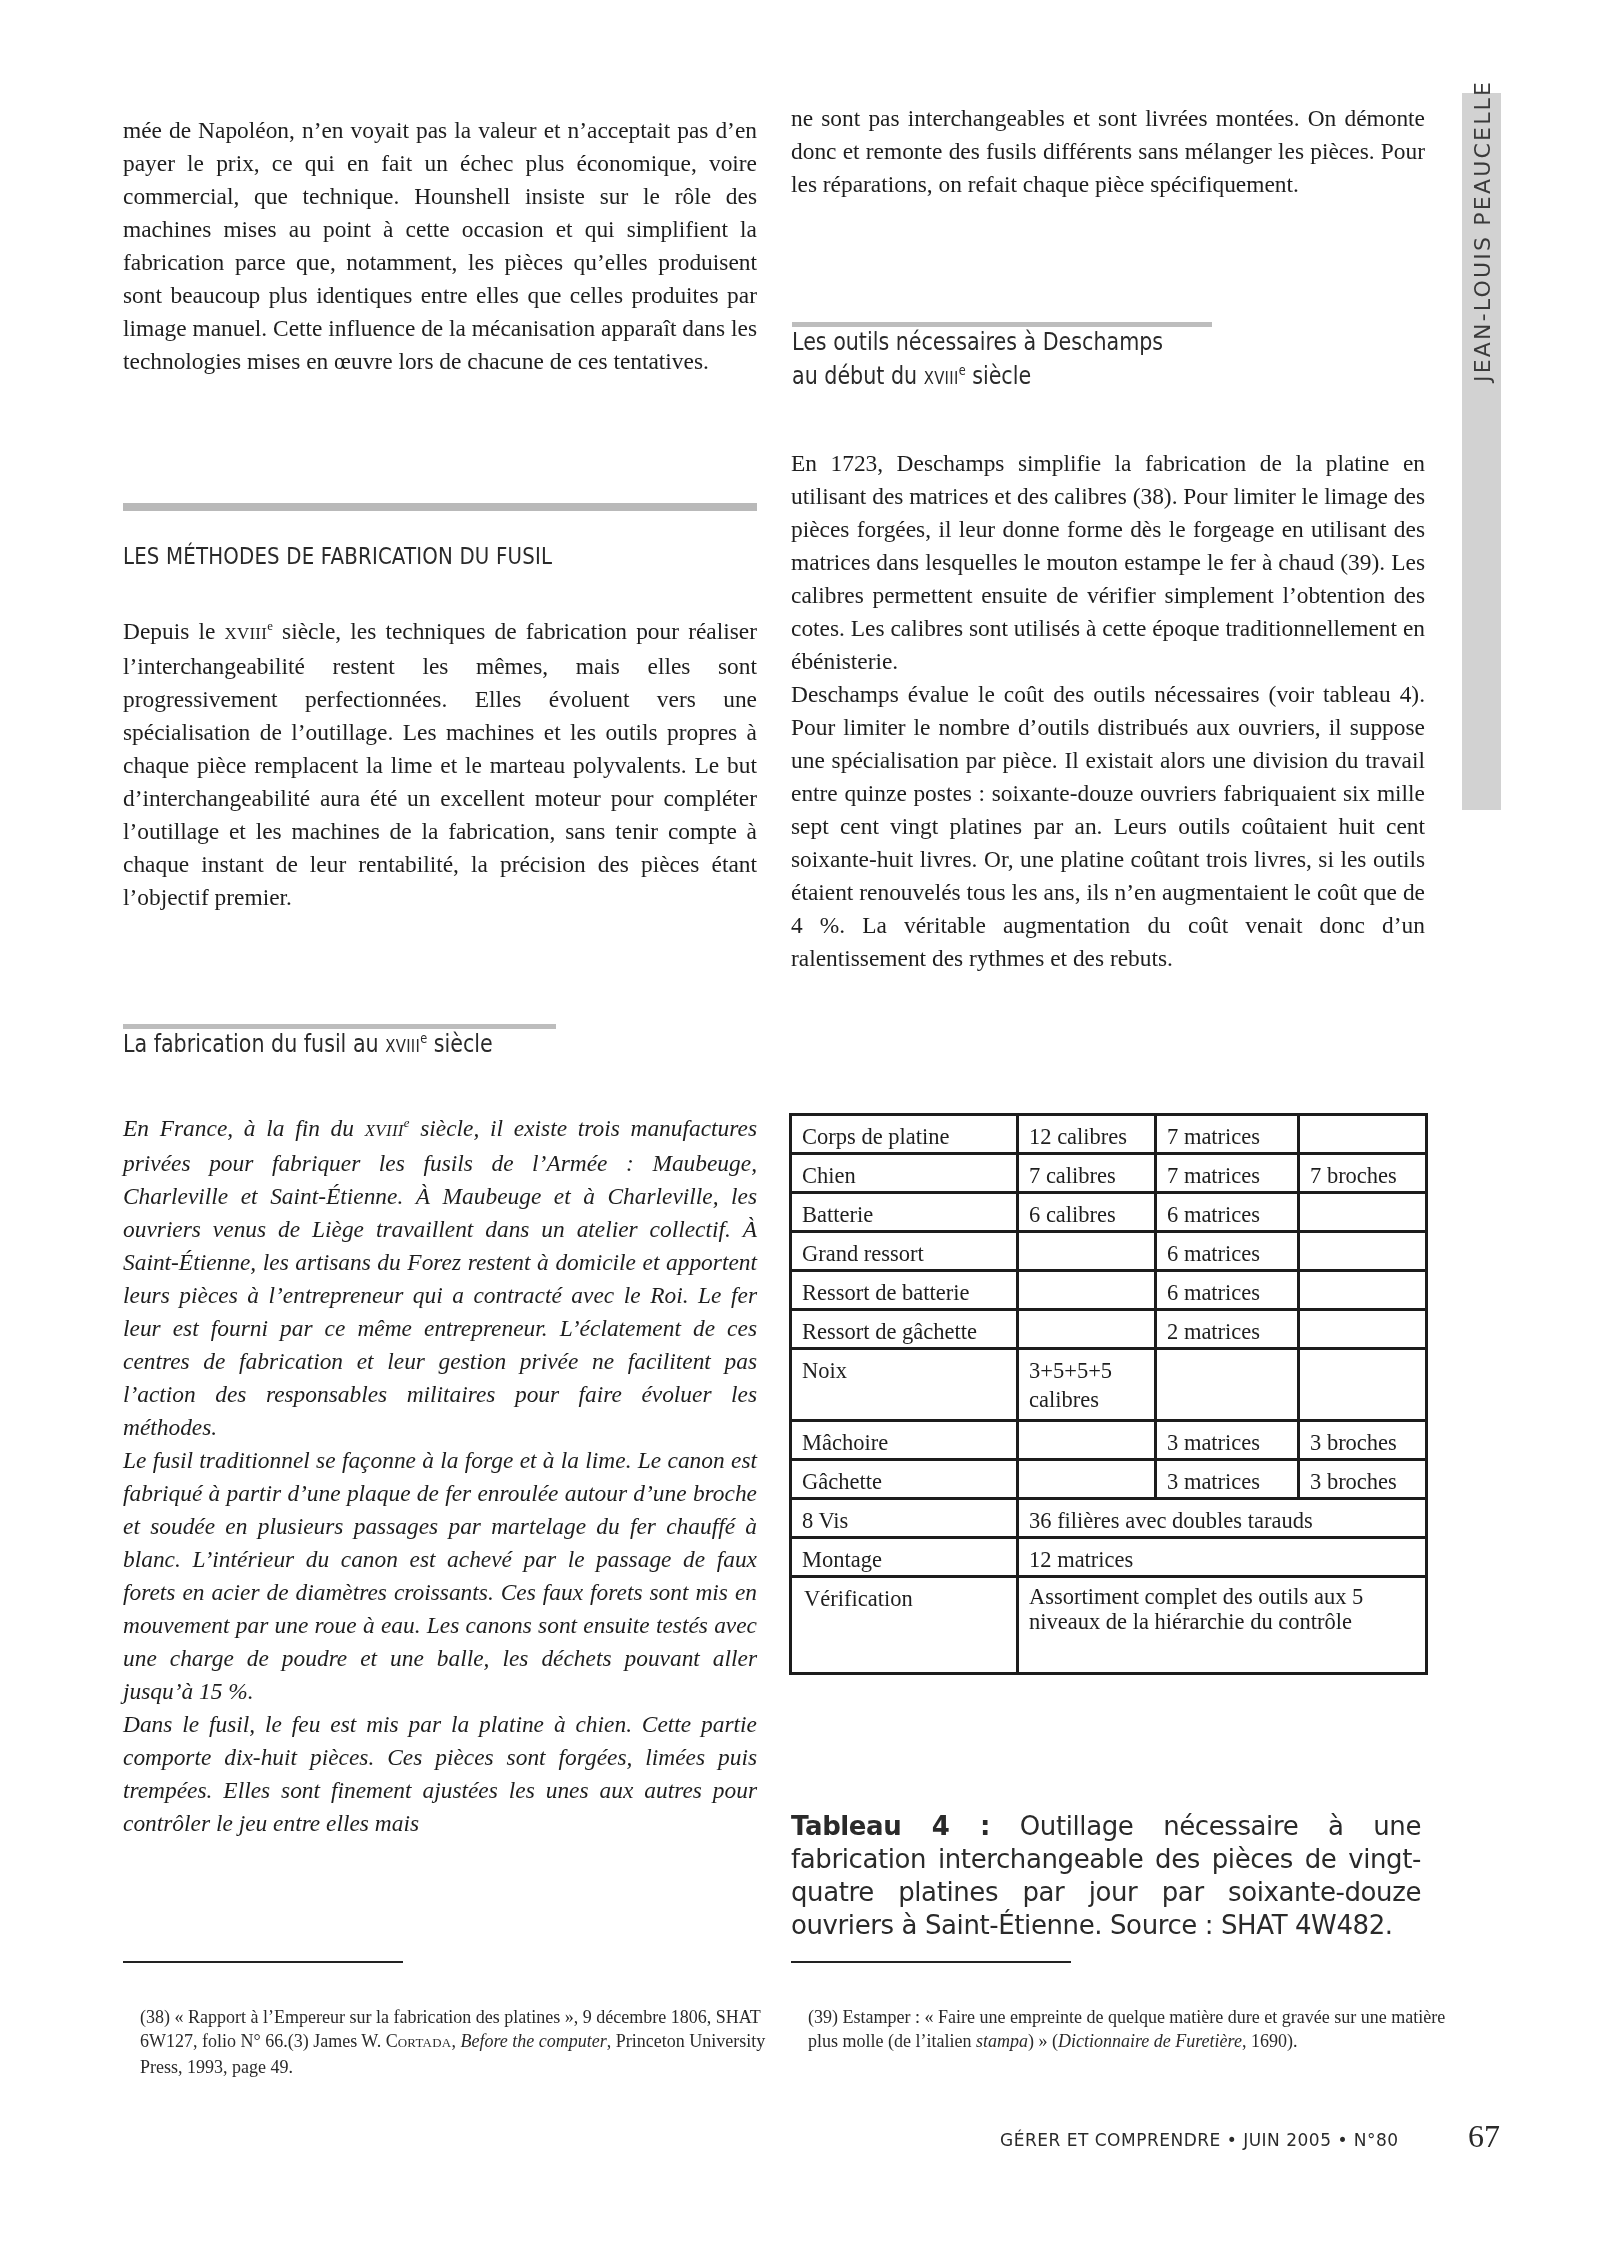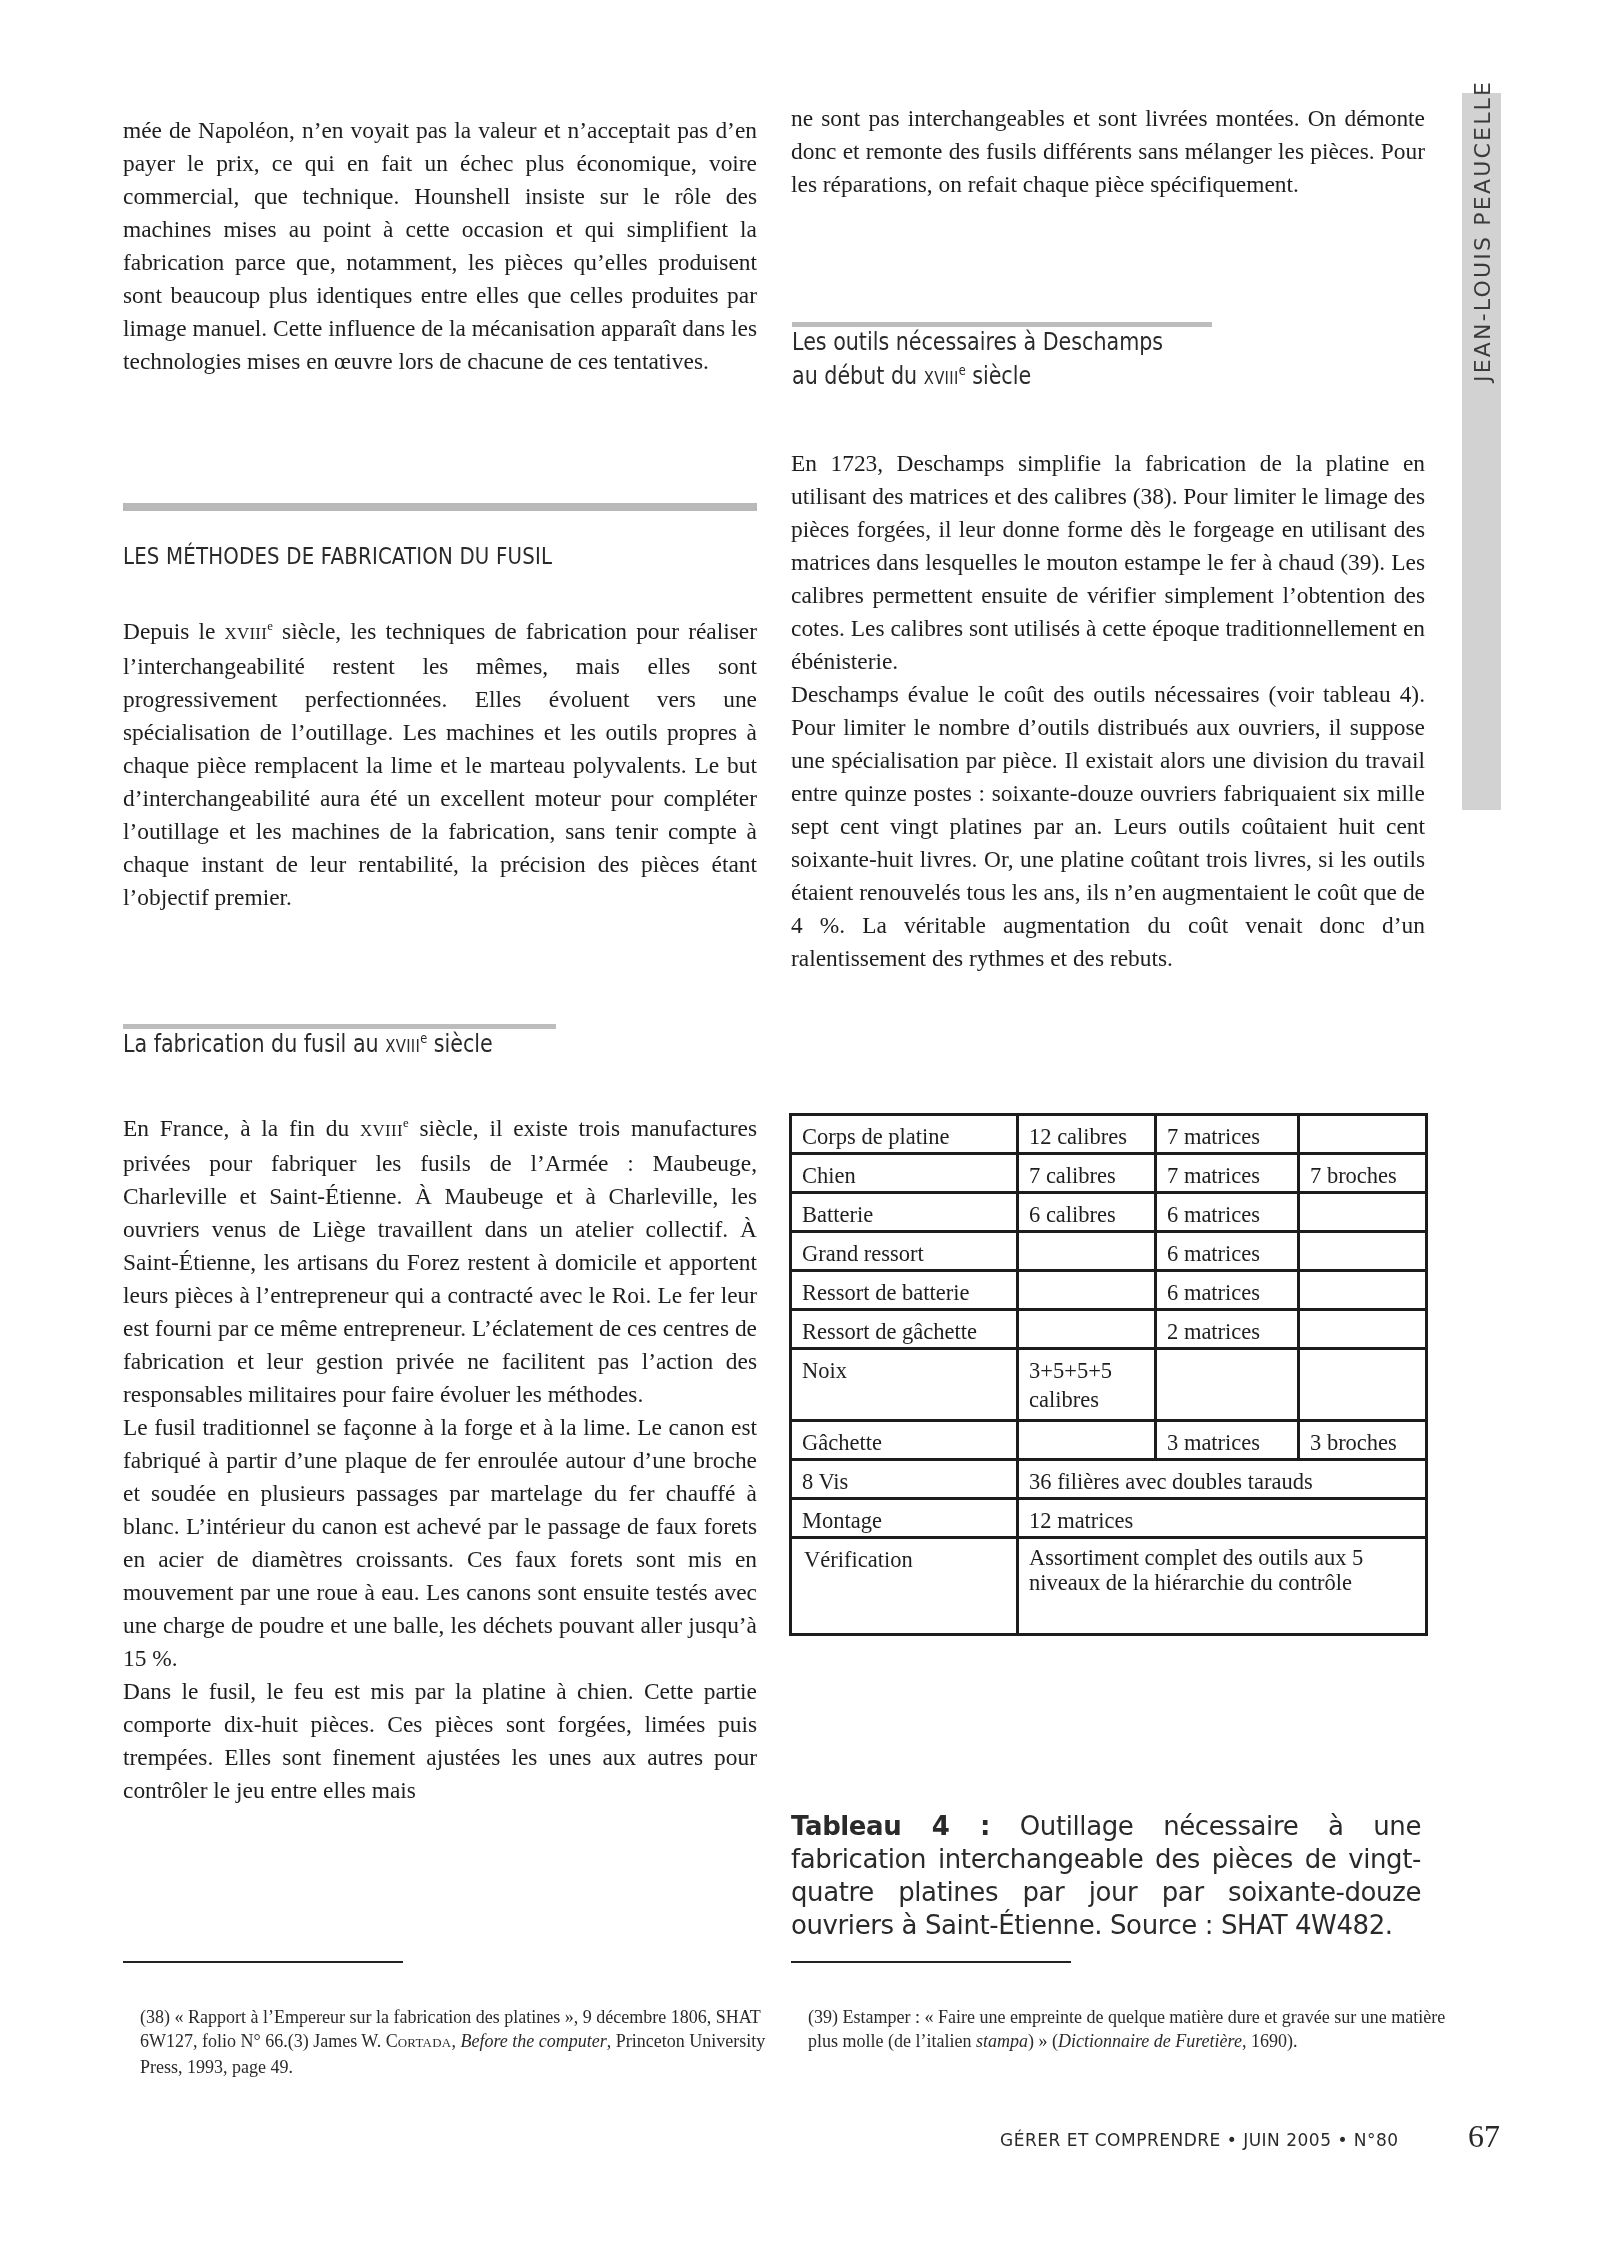--- a/index.html
+++ b/index.html
@@ -50,21 +50,21 @@
 <div class="rule-major" style="left:123px; top:503px; width:634px;"></div>
 <h2 class="h-major" style="left:123px; top:543px;">LES MÉTHODES DE FABRICATION DU FUSIL</h2>
 
 <div class="col body-text" style="left:123px; top:615px;">
   <p><span>Depuis le </span><span class="sc">XVIII</span><span class="sup">e</span><span> siècle, les techniques de fabrication pour réaliser l’interchangeabilité restent les mêmes, mais elles sont progressivement perfectionnées. Elles évoluent vers une spécialisation de l’outillage. Les machines et les outils propres à chaque pièce remplacent la lime et le marteau polyvalents. Le but d’interchangeabilité aura été un excellent moteur pour compléter l’outillage et les machines de la fabrication, sans tenir compte à chaque instant de leur rentabilité, la précision des pièces étant l’objectif premier.</span></p>
 </div>
 
 <div class="rule-minor" style="left:123px; top:1024px; width:433px;"></div>
 <h3 class="h-minor" style="left:123px; top:1027px;"><span>La fabrication du fusil au </span><span class="sc">XVIII</span><span class="sup">e</span><span> siècle</span></h3>
 
-<div class="col body-text" style="left:123px; top:1112px;">
+<div class="col body-text" style="left:123px; top:1112px;font-style:italic;">
   <p><span>En France, à la fin du </span><span class="sc">XVIII</span><span class="sup">e</span><span> siècle, il existe trois manufactures privées pour fabriquer les fusils de l’Armée : Maubeuge, Charleville et Saint-Étienne. À Maubeuge et à Charleville, les ouvriers venus de Liège travaillent dans un atelier collectif. À Saint-Étienne, les artisans du Forez restent à domicile et apportent leurs pièces à l’entrepreneur qui a contracté avec le Roi. Le fer leur est fourni par ce même entrepreneur. L’éclatement de ces centres de fabrication et leur gestion privée ne facilitent pas l’action des responsables militaires pour faire évoluer les méthodes.</span></p>
   <p>Le fusil traditionnel se façonne à la forge et à la lime. Le canon est fabriqué à partir d’une plaque de fer enroulée autour d’une broche et soudée en plusieurs passages par martelage du fer chauffé à blanc. L’intérieur du canon est achevé par le passage de faux forets en acier de diamètres croissants. Ces faux forets sont mis en mouvement par une roue à eau. Les canons sont ensuite testés avec une charge de poudre et une balle, les déchets pouvant aller jusqu’à 15 %.</p>
   <p>Dans le fusil, le feu est mis par la platine à chien. Cette partie comporte dix-huit pièces. Ces pièces sont forgées, limées puis trempées. Elles sont finement ajustées les unes aux autres pour contrôler le jeu entre elles mais</p>
 </div>
 
 <div class="fn-rule" style="left:123px; top:1961px;"></div>
 <p class="footnote" style="left:123px; top:1988px;"><span>(38) « Rapport à l’Empereur sur la fabrication des platines », 9 décembre 1806, SHAT 6W127, folio N° 66.(3) James W. C</span><span class="sc">ORTADA</span><span>, </span><i>Before the computer</i><span>, Princeton University Press, 1993, page 49.</span></p>
 
 <div class="col body-text" style="left:791px; top:102px;">
   <p>ne sont pas interchangeables et sont livrées montées. On démonte donc et remonte des fusils différents sans mélanger les pièces. Pour les réparations, on refait chaque pièce spécifiquement.</p>
@@ -116,20 +116,26 @@
         <td class="c2">2 matrices</td>
         <td></td>
       </tr>
     <tr style="height:72px;">
         <td class="c0" style="height:72px;">Noix</td>
         <td class="c1" style="height:72px;">3+5+5+5 calibres</td>
         <td class="c2"></td>
         <td></td>
       </tr>
     <tr>
+        <td class="c0">Mâchoire</td>
+        <td class="c1"></td>
+        <td class="c2">3 matrices</td>
+        <td>3 broches</td>
+      </tr>
+    <tr>
         <td class="c0">Gâchette</td>
         <td class="c1"></td>
         <td class="c2">3 matrices</td>
         <td>3 broches</td>
       </tr>
     <tr>
         <td class="c0">8 Vis</td>
         <td colspan="3">36 filières avec doubles tarauds</td>
       </tr>
     <tr>

